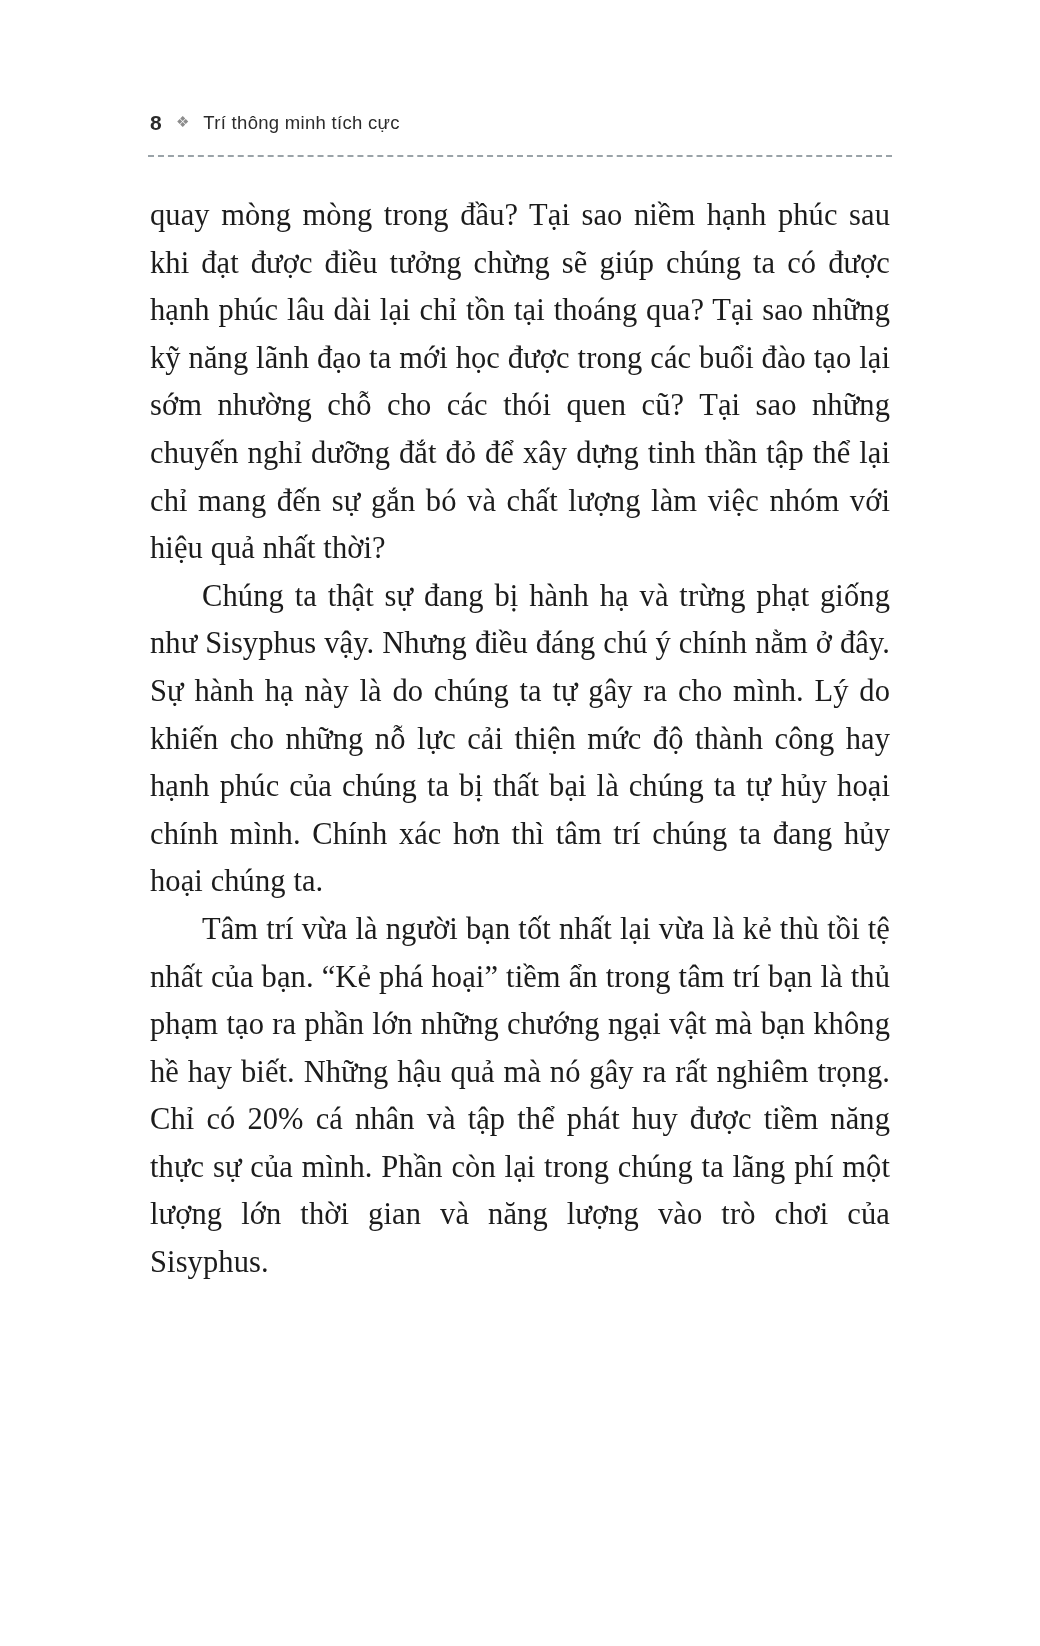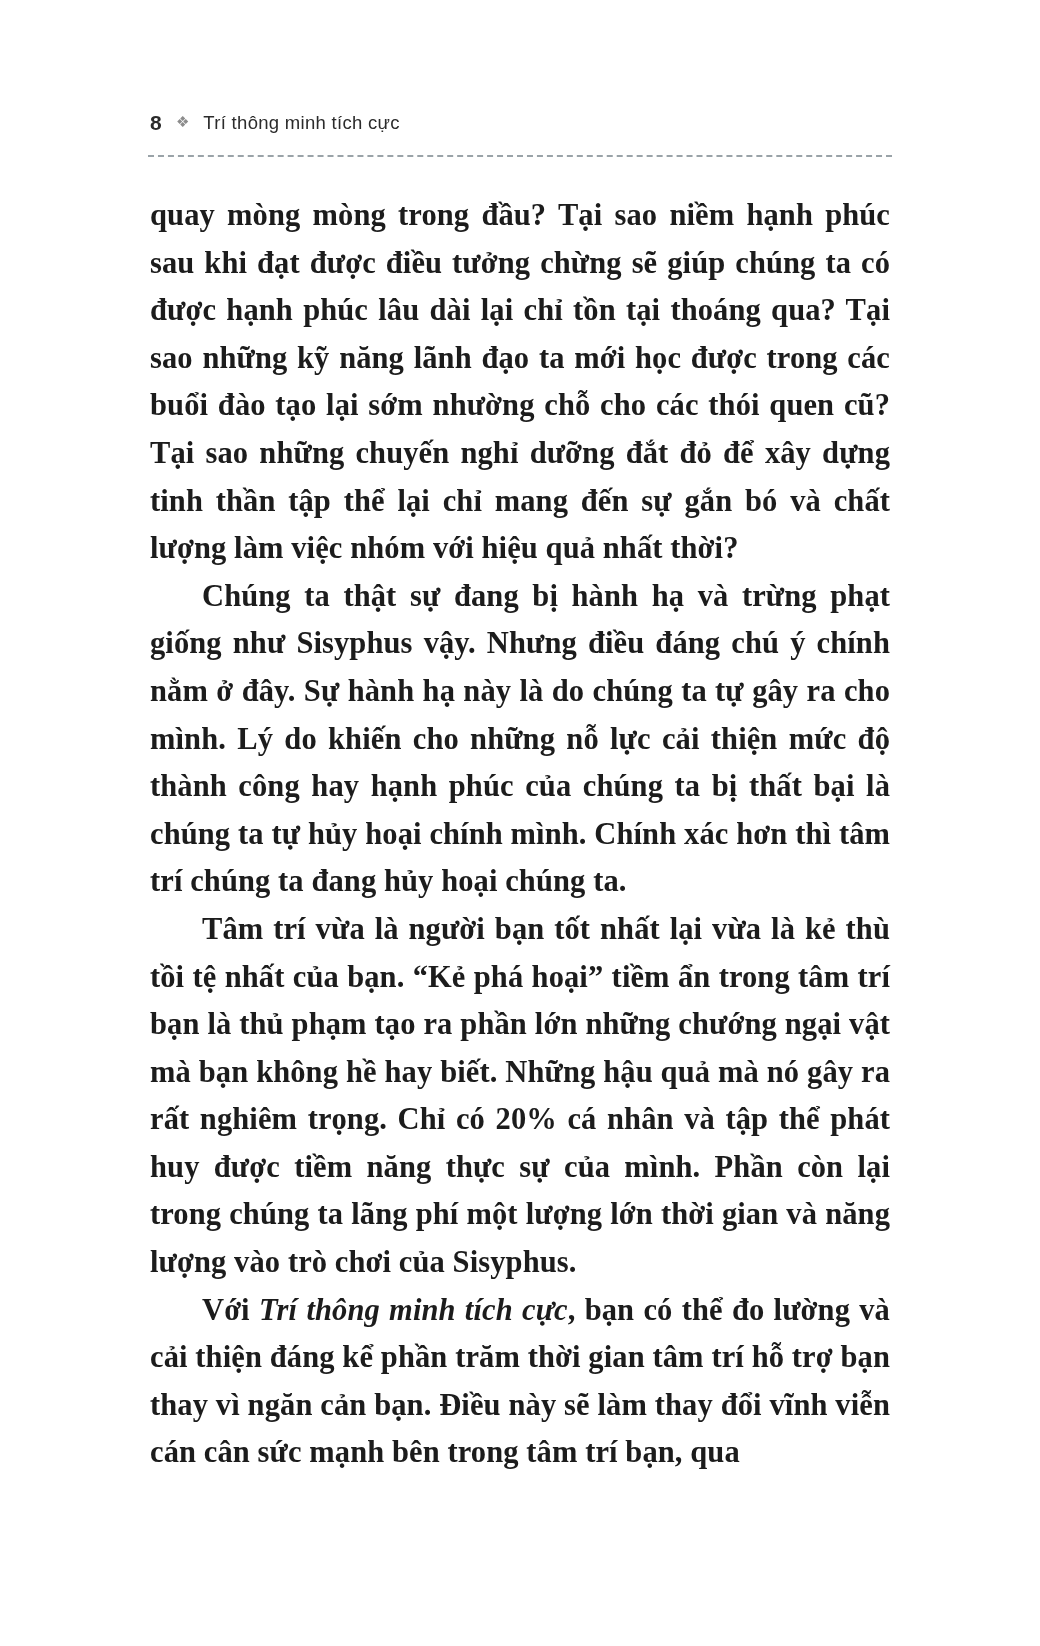--- a/index.html
+++ b/index.html
@@ -74,21 +74,20 @@
   }
   .para {
     margin: 0;
     font-size: 30.5px;
     line-height: 47.6px;
     text-align: justify;
     text-justify: inter-word;
     color: #1c1c1c;
     letter-spacing: 0.1px;
     hyphens: none;
-    font-weight: bold;
   }
   .para + .para {
     text-indent: 52px;
   }
   .para i, .para em {
     font-style: italic;
   }
 </style>
 </head>
 <body>
@@ -100,16 +99,15 @@
     <span class="head-ornament">❖</span>
     <span class="head-title">Trí thông minh tích cực</span>
   </div>
 
   <div class="head-rule"></div>
 
   <div class="text-block">
     <p class="para">quay mòng mòng trong đầu? Tại sao niềm hạnh phúc sau khi đạt được điều tưởng chừng sẽ giúp chúng ta có được hạnh phúc lâu dài lại chỉ tồn tại thoáng qua? Tại sao những kỹ năng lãnh đạo ta mới học được trong các buổi đào tạo lại sớm nhường chỗ cho các thói quen cũ? Tại sao những chuyến nghỉ dưỡng đắt đỏ để xây dựng tinh thần tập thể lại chỉ mang đến sự gắn bó và chất lượng làm việc nhóm với hiệu quả nhất thời?</p>
     <p class="para">Chúng ta thật sự đang bị hành hạ và trừng phạt giống như Sisyphus vậy. Nhưng điều đáng chú ý chính nằm ở đây. Sự hành hạ này là do chúng ta tự gây ra cho mình. Lý do khiến cho những nỗ lực cải thiện mức độ thành công hay hạnh phúc của chúng ta bị thất bại là chúng ta tự hủy hoại chính mình. Chính xác hơn thì tâm trí chúng ta đang hủy hoại chúng ta.</p>
     <p class="para">Tâm trí vừa là người bạn tốt nhất lại vừa là kẻ thù tồi tệ nhất của bạn. “Kẻ phá hoại” tiềm ẩn trong tâm trí bạn là thủ phạm tạo ra phần lớn những chướng ngại vật mà bạn không hề hay biết. Những hậu quả mà nó gây ra rất nghiêm trọng. Chỉ có 20% cá nhân và tập thể phát huy được tiềm năng thực sự của mình. Phần còn lại trong chúng ta lãng phí một lượng lớn thời gian và năng lượng vào trò chơi của Sisyphus.</p>
-    <p class="para"><span>Với </span><em>Trí thông minh tích cực</em><span>, bạn có thể đo lường và cải thiện đáng kể phần trăm thời gian tâm trí hỗ trợ bạn thay vì ngăn cản bạn. Điều này sẽ làm thay đổi vĩnh viễn cán cân sức mạnh bên trong tâm trí bạn, qua</span></p>
   </div>
 
 </div>
 
 </body></html>

